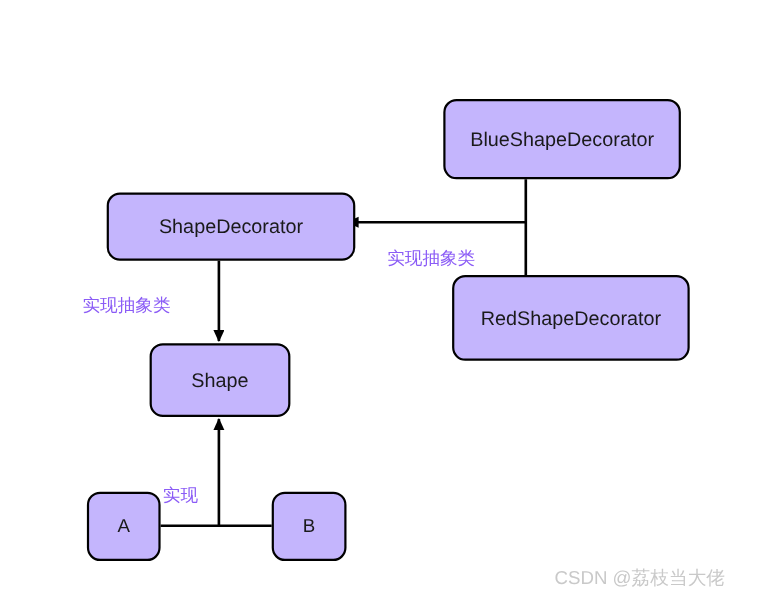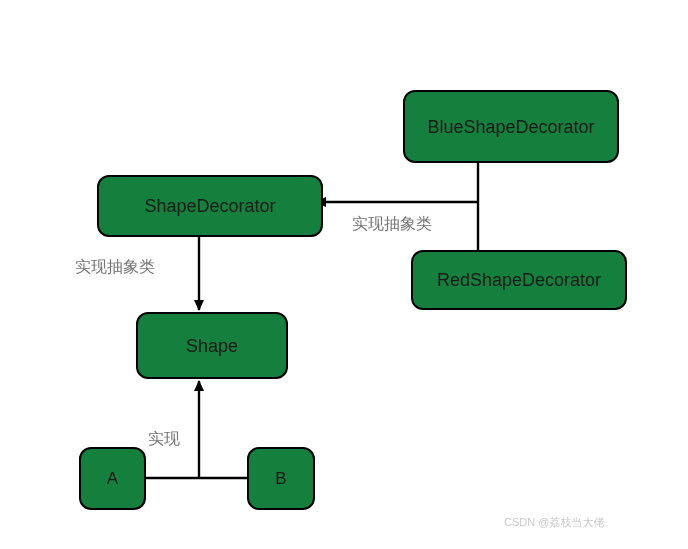--- a/index.html
+++ b/index.html
@@ -19,55 +19,56 @@
     left: 0;
     top: 0;
     width: 688px;
     height: 549px;
   }
   .node {
     position: absolute;
     box-sizing: border-box;
     border: 2px solid #000000;
     border-radius: 12px;
-    background: #15803d;
+    background: #c4b5fd;
     display: flex;
     align-items: center;
     justify-content: center;
     color: #1a1a1a;
     font-size: 18px;
     line-height: 1;
     white-space: nowrap;
     z-index: 3;
   }
   .node-label {
     pointer-events: none;
   }
   .edge-label {
     position: absolute;
-    color: #737373;
+    color: #8b5cf6;
     font-size: 16px;
     line-height: 1;
     white-space: nowrap;
     background: transparent;
     z-index: 4;
+    margin-top: 12px;
   }
   .watermark {
     position: absolute;
     color: #c9c9c9;
-    font-size: 11px;
+    font-size: 17px;
     line-height: 1;
     white-space: nowrap;
     z-index: 5;
   }
   
   #node-blueshapedecorator { left: 403px; top: 90px;  width: 216px; height: 73px; }
-  #node-redshapedecorator  { left: 411px; top: 250px; width: 216px; height: 60px; }
+  #node-redshapedecorator  { left: 411px; top: 250px; width: 216px; height: 78px; }
   #node-shapedecorator     { left: 97px;  top: 175px; width: 226px; height: 62px; }
-  #node-shape              { left: 136px; top: 312px; width: 152px; height: 67px; }
+  #node-shape              { left: 136px; top: 312px; width: 128px; height: 67px; }
   #node-a                  { left: 79px;  top: 447px; width: 67px;  height: 63px; font-size: 17px; }
   #node-b                  { left: 247px; top: 447px; width: 68px;  height: 63px; font-size: 17px; }
   
   #label-implement-abstract { left: 352px; top: 216px; }
   #label-abstract-decorate  { left: 75px;  top: 259px; }
   #label-implement          { left: 148px; top: 431px; }
   #watermark-csdn           { left: 504px; top: 517px; }
 </style>
 </head>
 <body>

